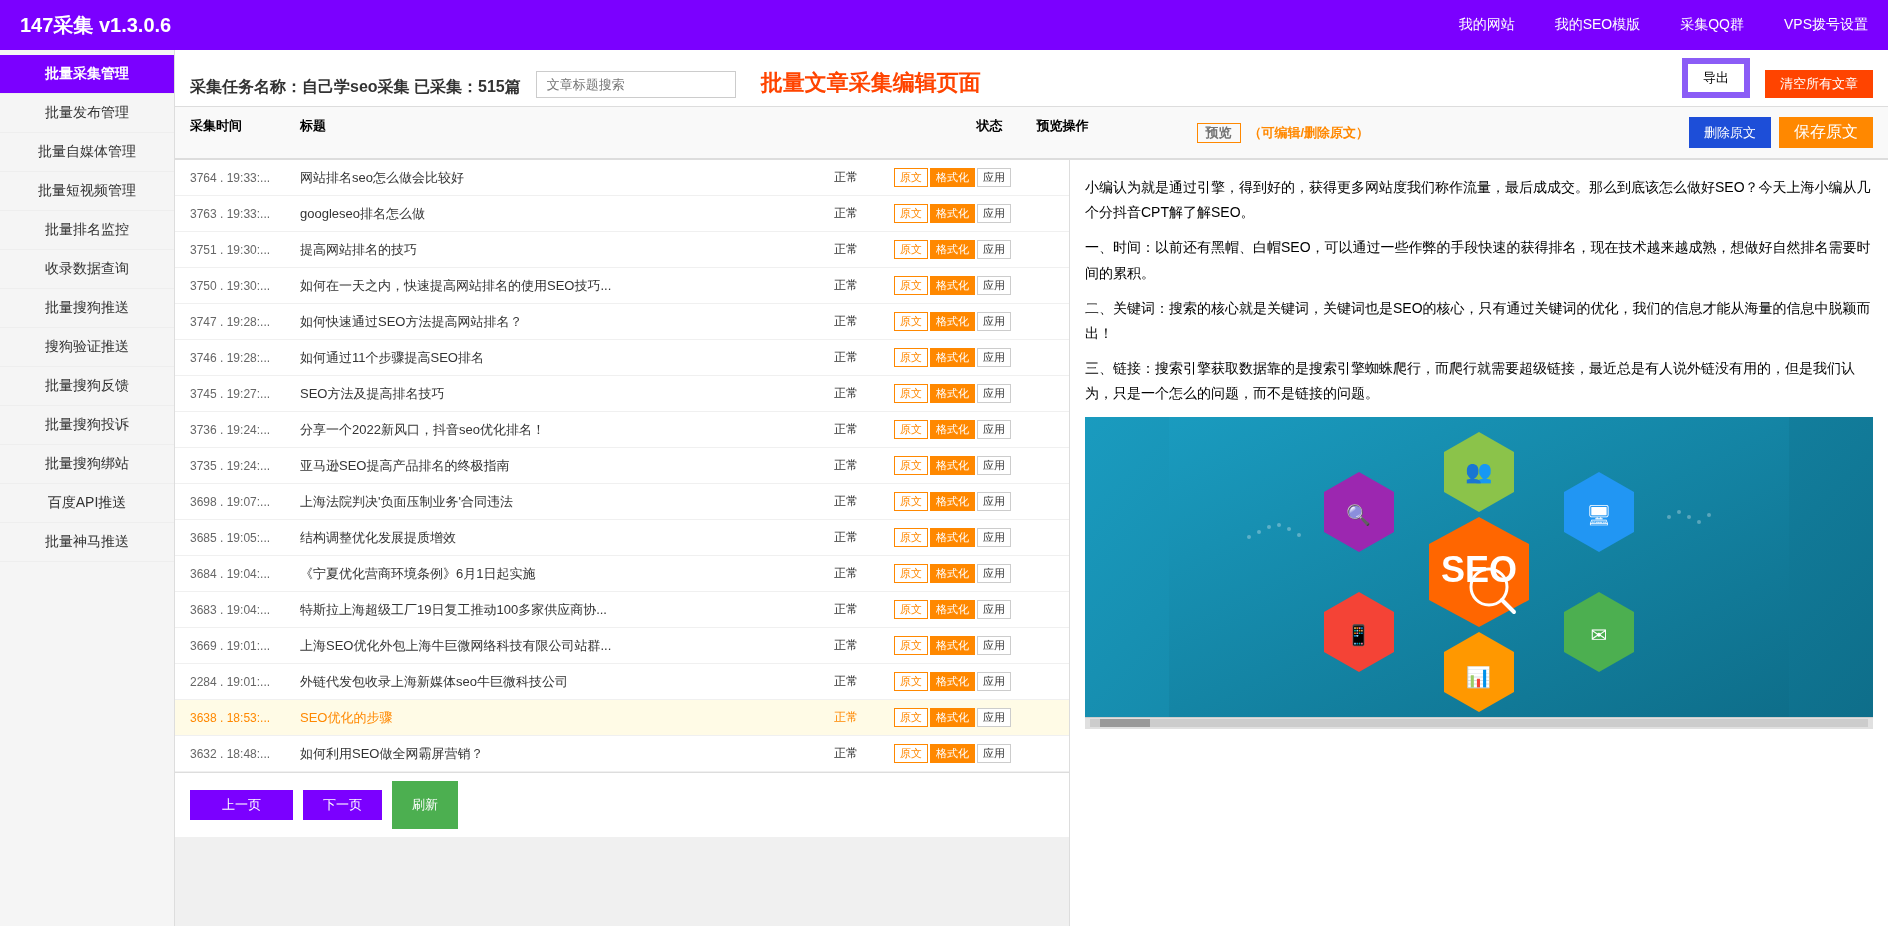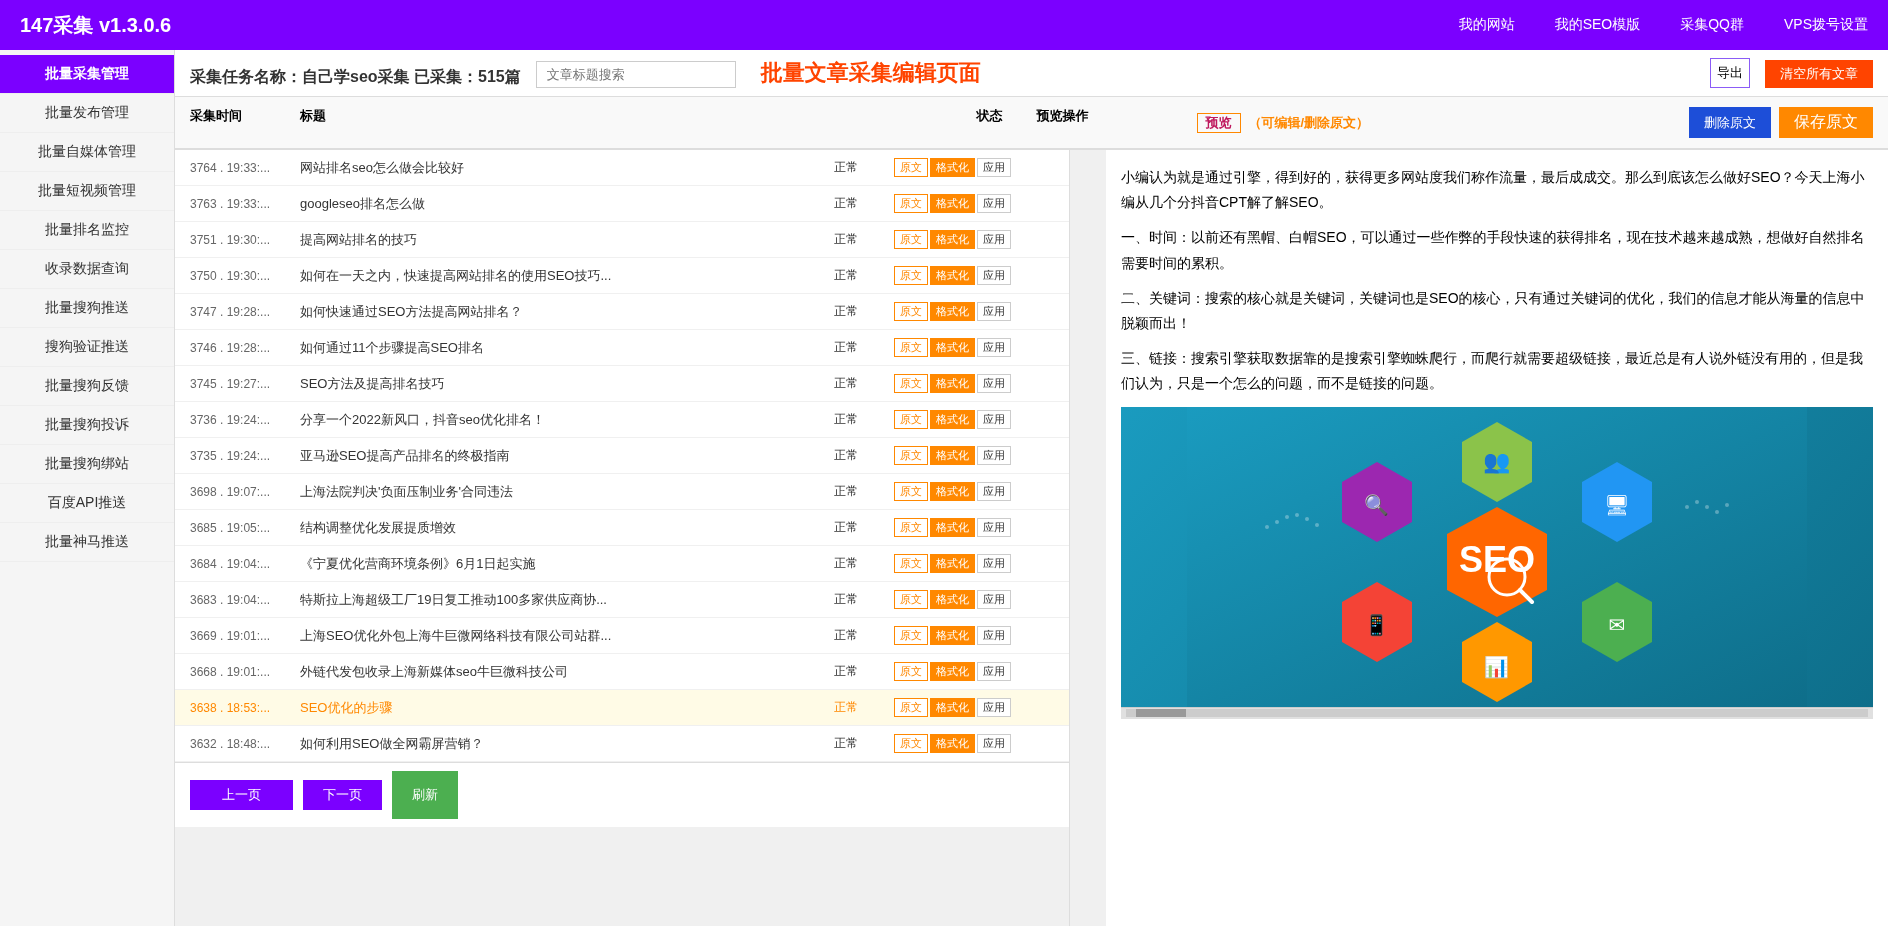--- a/index.html
+++ b/index.html
@@ -92,22 +92,22 @@
     }
     .page-heading {
       font-size: 22px;
       font-weight: bold;
       color: #FF4400;
       margin-left: 10px;
       flex: 1;
     }
     .btn-export {
       background: white;
-      border: 1px solid #8b5cf6;
-      padding: 5px 6px;
+      border: 6px solid #8b5cf6;
+      padding: 5px 15px;
       cursor: pointer;
       font-size: 13px;
     }
     .btn-clear-all {
       background: #FF4400;
       color: white;
       border: none;
       padding: 5px 15px;
       cursor: pointer;
       font-size: 13px;
@@ -121,21 +121,20 @@
       display: flex;
       align-items: center;
       gap: 8px;
     }
 
     
     .middle-section {
       display: flex;
       flex: 1;
       overflow: hidden;
-      gap: 36px;
     }
 
     
     .article-list {
       width: 895px;
       overflow-y: auto;
       border-right: 1px solid #ddd;
     }
 
     .article-row {
@@ -365,21 +364,21 @@
       <button class="btn-export">导出</button>
       <button class="btn-clear-all">清空所有文章</button>
     </div>
 
     <div class="header-cols">
       <span class="col-time">采集时间</span>
       <span class="col-title">标题</span>
       <span class="col-status">状态</span>
       <span class="col-preview-ops">预览操作</span>
       <span class="col-preview-content">
-        <span style="color:#be185d; border:1px solid #FF8800; padding:0 8px;text-align:right;">预览</span>
+        <span style="color:#737373; border:1px solid #FF8800; padding:0 8px;text-align:right;">预览</span>
         <span style="color:#FF8800;">（可编辑/删除原文）</span>
         <span style="margin-left:auto; display:flex; gap:8px;">
           <button class="btn-del-original">删除原文</button>
           <button class="btn-save-original">保存原文</button>
         </span>
       </span>
     </div>
 
     <div class="middle-section">
 
@@ -533,21 +532,21 @@
           <span class="article-title">上海SEO优化外包上海牛巨微网络科技有限公司站群...</span>
           <span class="article-status">正常</span>
           <span class="article-ops">
             <button class="btn-original">原文</button>
             <button class="btn-format">格式化</button>
             <button class="btn-apply">应用</button>
           </span>
         </div>
 
         <div class="article-row">
-          <span class="article-time">3668 . 19:01:...</span>
+          <span class="article-time">2284 . 19:01:...</span>
           <span class="article-title">外链代发包收录上海新媒体seo牛巨微科技公司</span>
           <span class="article-status">正常</span>
           <span class="article-ops">
             <button class="btn-original">原文</button>
             <button class="btn-format">格式化</button>
             <button class="btn-apply">应用</button>
           </span>
         </div>
 
         <div class="article-row highlighted">

